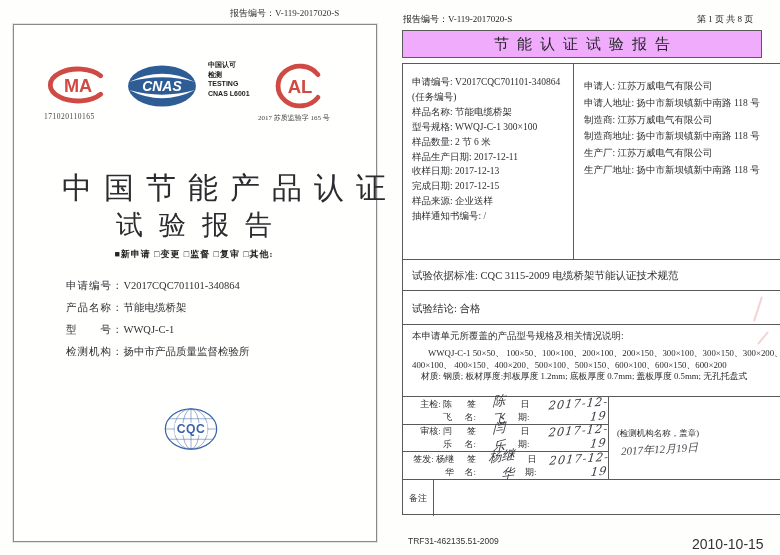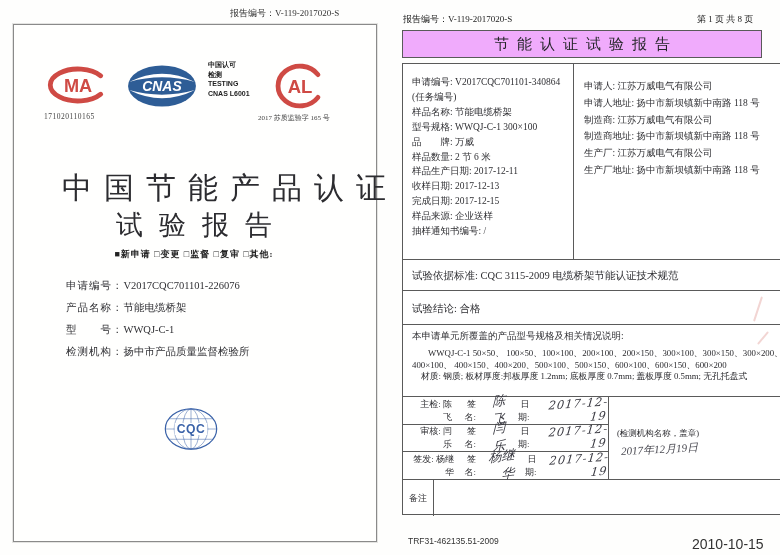--- a/index.html
+++ b/index.html
@@ -99,21 +99,21 @@
     <text x="40" y="45" text-anchor="middle" font-family="Liberation Sans, sans-serif" font-weight="bold" font-size="27" fill="#cf4a44">AL</text>
   </svg>
   <div class="abs cal-cap">2017 苏质监验字 165 号</div>
 
   <div class="abs lp-title1">中国节能产品认证</div>
   <div class="abs lp-title2">试验报告</div>
   <div class="abs lp-checks">■新申请  □变更  □监督  □复审  □其他:</div>
 
   <div class="abs lp-fields">
     <div class="lp-field">
-      <span class="lbl">申请编号：</span><span>V2017CQC701101-226076</span>
+      <span class="lbl">申请编号：</span><span>V2017CQC701101-340864</span>
     </div>
     <div class="lp-field">
       <span class="lbl">产品名称：</span><span>节能电缆桥架</span>
     </div>
     <div class="lp-field">
       <span class="lbl">型　　号：</span><span>WWQJ-C-1</span>
     </div>
     <div class="lp-field">
       <span class="lbl">检测机构：</span><span>扬中市产品质量监督检验所</span>
     </div>
@@ -137,21 +137,20 @@
   <div class="abs rp-titlebox">节能认证试验报告</div>
 
   <div class="abs rp-table">
 
     <div class="row first row-info">
       <div class="info-left">
         <div>申请编号: V2017CQC701101-340864</div>
         <div>(任务编号)</div>
         <div>样品名称: 节能电缆桥架</div>
         <div>型号规格: WWQJ-C-1 300×100</div>
-        <div>品　　牌: 万威</div>
         <div>样品数量: 2 节 6 米</div>
         <div>样品生产日期: 2017-12-11</div>
         <div>收样日期: 2017-12-13</div>
         <div>完成日期: 2017-12-15</div>
         <div>样品来源: 企业送样</div>
         <div>抽样通知书编号: /</div>
       </div>
       <div class="info-right">
         <div>申请人: 江苏万威电气有限公司</div>
         <div>申请人地址: 扬中市新坝镇新中南路 118 号</div>

